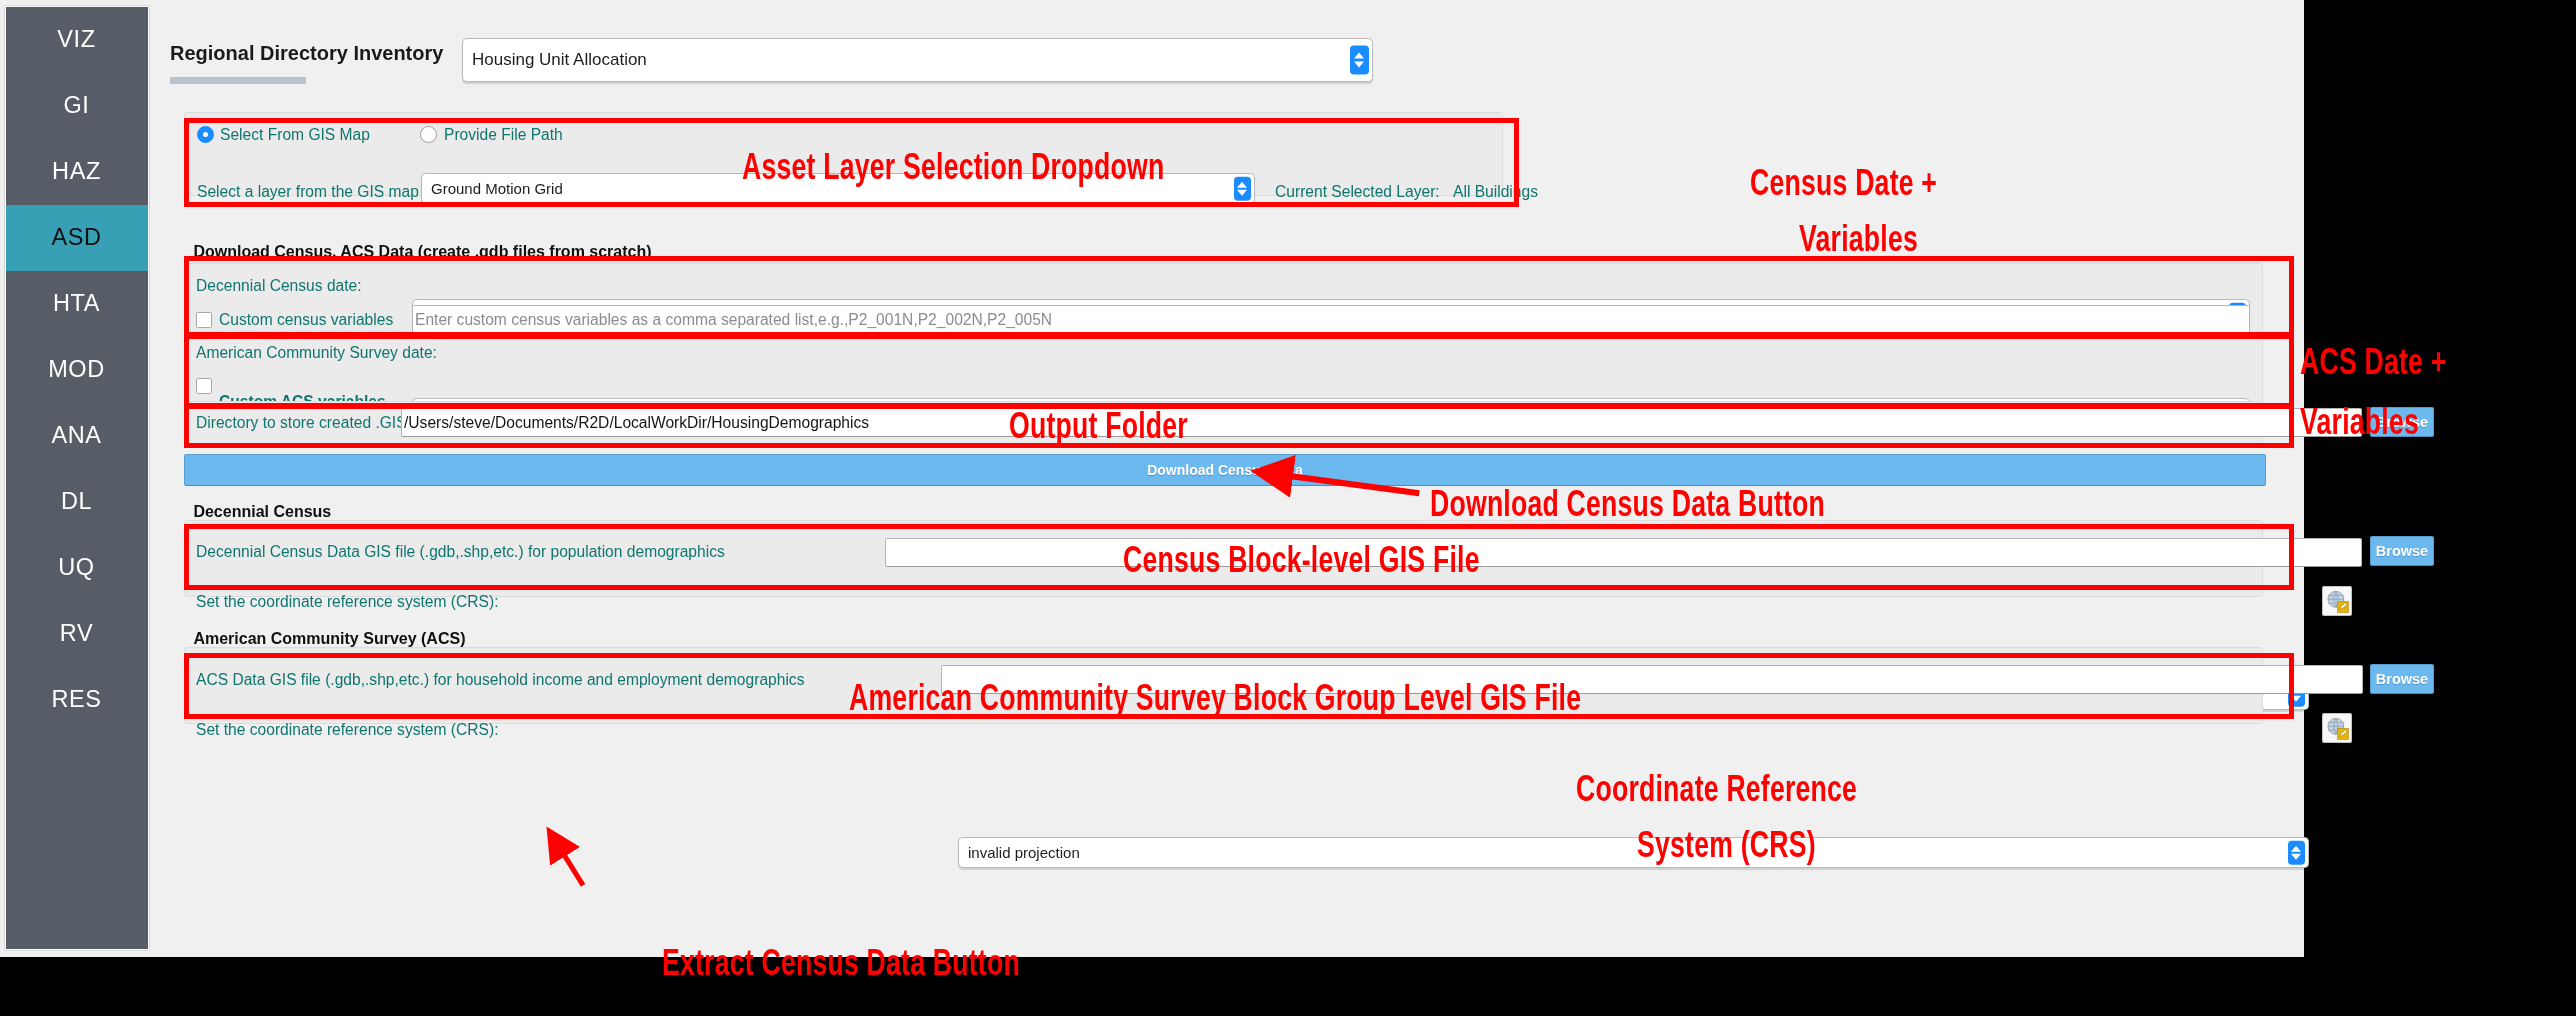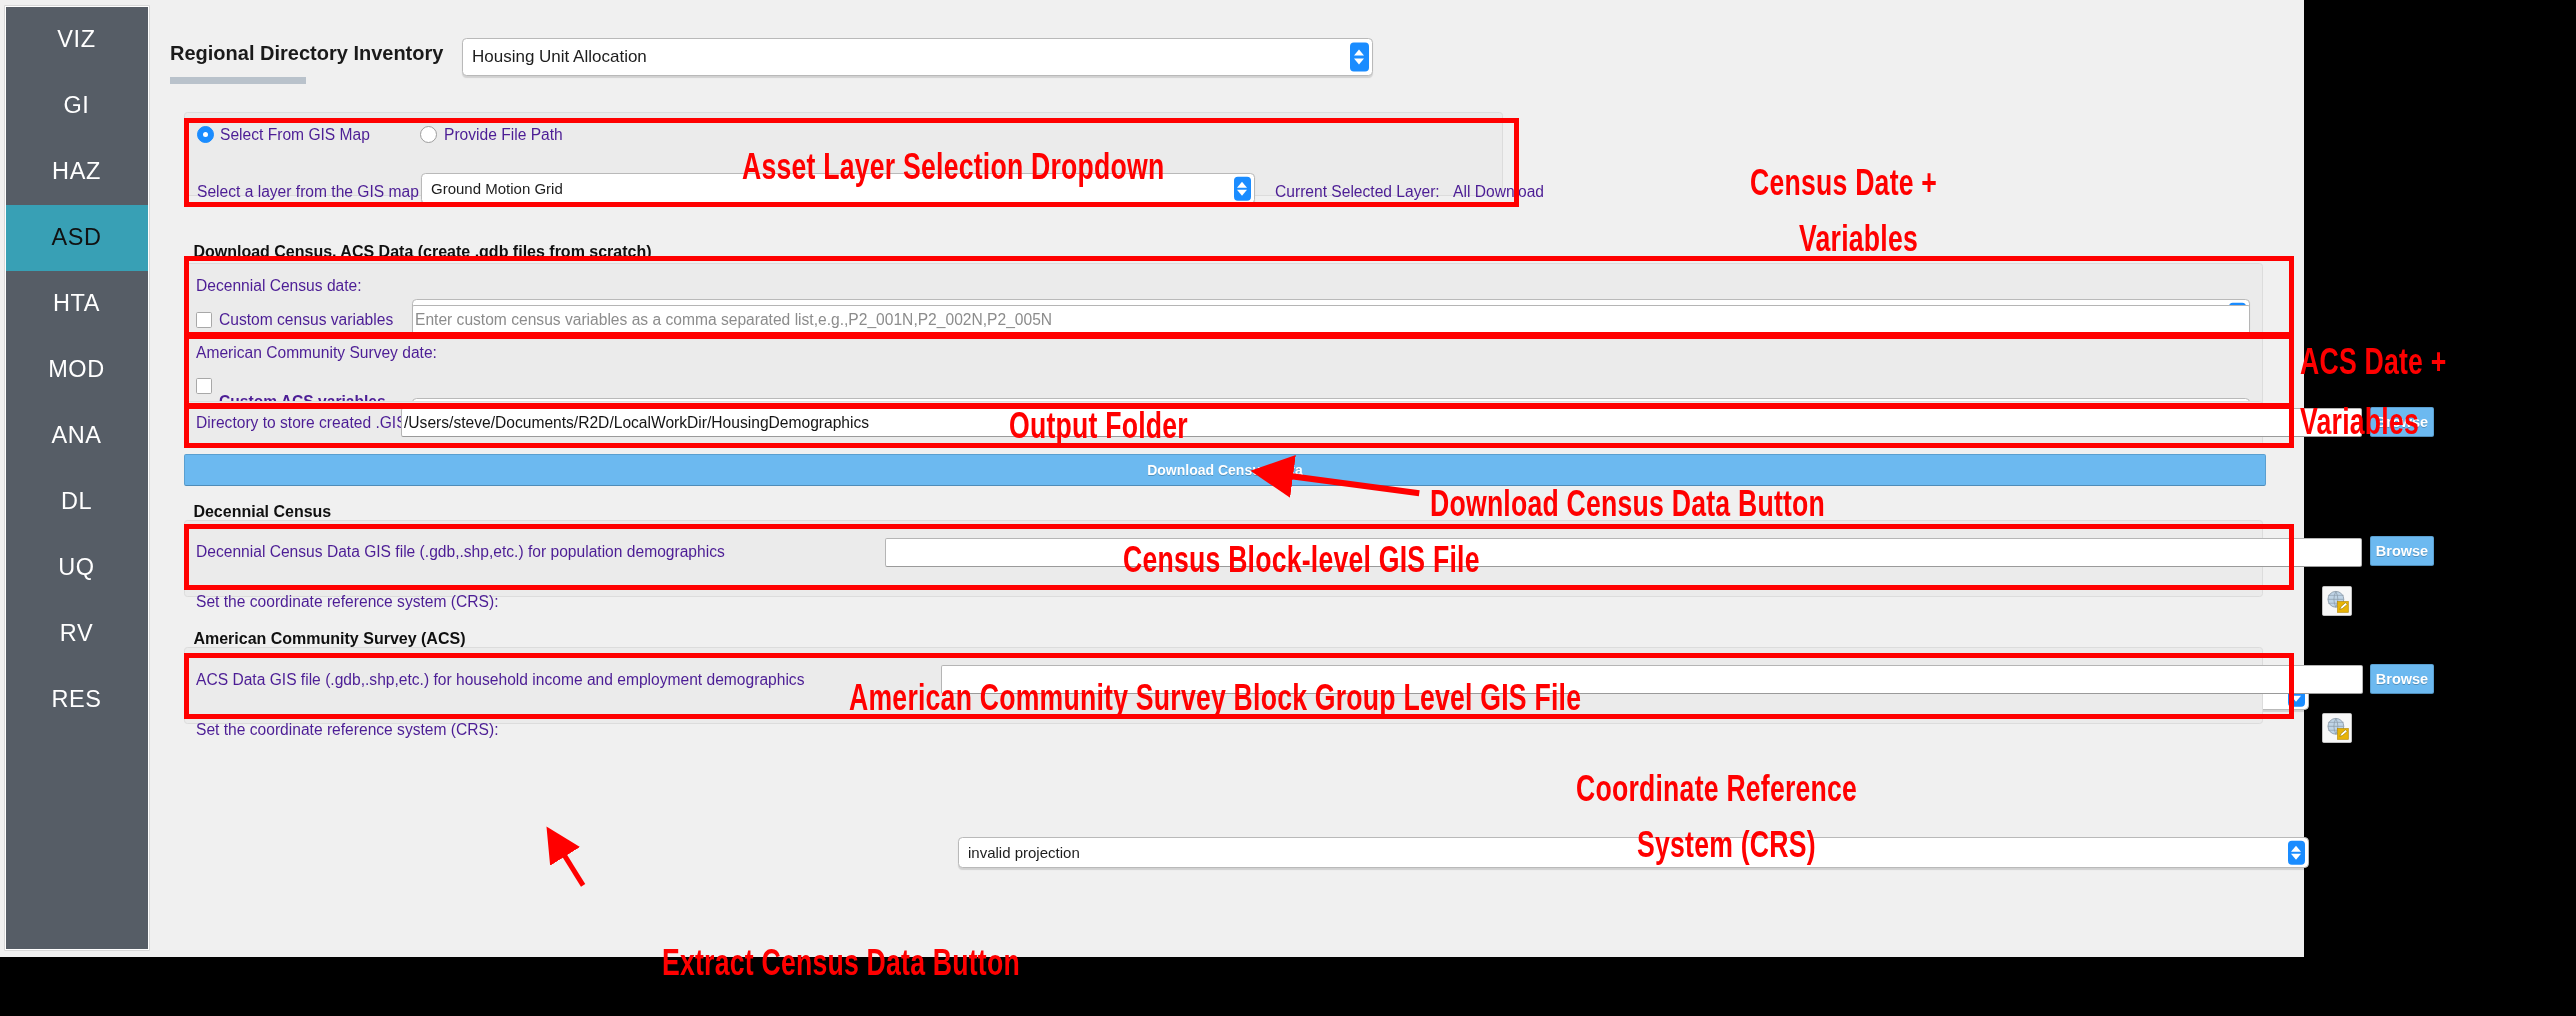--- a/index.html
+++ b/index.html
@@ -117,21 +117,21 @@
     border-bottom: 6.1px solid #ffffff;
   }
   .combo-arrow i.dn {
     border-left: 5px solid transparent;
     border-right: 5px solid transparent;
     border-top: 6.1px solid #ffffff;
   }
   #module-select {
     position: absolute;
     left: 310px; top: 38px;
-    width: 911px; height: 38px;
+    width: 911px; height: 44px;
   }
 
   
   .groupbox {
     position: absolute;
     background: #ebebeb;
     border: 0.6px solid #dcdcdc;
     border-radius: 3.4px;
   }
   .group-title {
@@ -139,21 +139,21 @@
     font-size: 16px;
     font-weight: bold;
     color: #101010;
     background: #f0f0f0;
     padding: 0 3.4px;
     white-space: nowrap;
   }
   .fieldlabel {
     position: absolute;
     font-size: 15.6px;
-    color: #4c1d95;
+    color: #0f766e;
     white-space: nowrap;
   }
   .textbox {
     position: absolute;
     background: #ffffff;
     border: 0.6px solid #b5b5b5;
     border-bottom-color: #9a9a9a;
     border-radius: 2.2px;
     display: flex;
     align-items: center;
@@ -303,21 +303,21 @@
       <div class="fieldlabel" style="left:45px; top:183px;">Select a layer from the GIS map</div>
       <div class="combo" style="left:269px; top:173px; width:834px; height:31px;">
         <span class="combo-text" style="font-size:15px;">Ground Motion Grid</span>
         <span class="combo-arrow" style="width:17px;height:24.6px;">
             <i class="up"></i>
             <i class="dn"></i>
           </span>
       </div>
       <div class="fieldlabel" style="left:1123px; top:183px;">
         <span>Current Selected Layer:</span>
-        <span style="margin-left:9px;">All Download</span>
+        <span style="margin-left:9px;">All Buildings</span>
       </div>
 
       <div class="groupbox" style="left:32px; top:263px; width:2079px; height:179px;"></div>
       <div class="group-title" style="left:38px; top:243px;">Download Census, ACS Data (create .gdb files from scratch)</div>
 
       <div class="fieldlabel" style="left:44px; top:277px;">Decennial Census date:</div>
       <div class="combo" style="left:260px; top:268px; width:1838px; height:31px;">
         <span class="combo-text" style="font-size:15px;">2010</span>
         <span class="combo-arrow" style="width:17px;height:24.6px;">
             <i class="up"></i>

